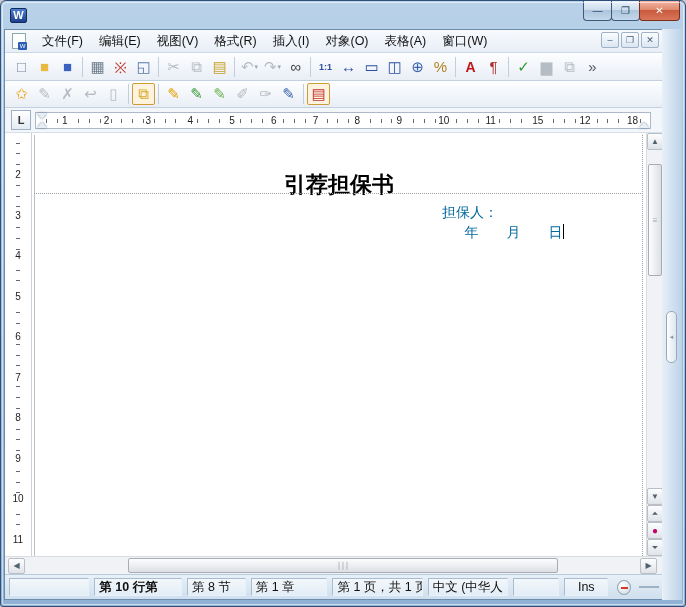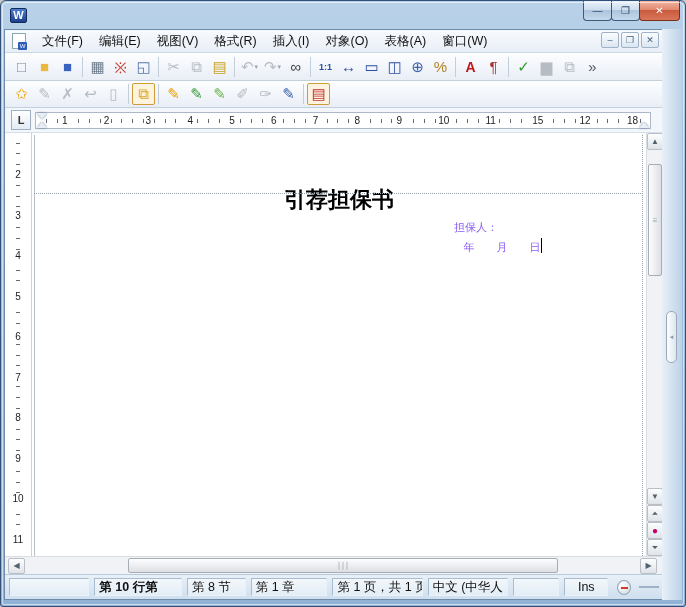--- a/index.html
+++ b/index.html
@@ -75,25 +75,25 @@
   .main{flex:1;display:flex;background:#fff;position:relative;overflow:hidden;}
   .vruler{width:27px;background:#fff;border-right:1px solid #c8d4e0;display:flex;flex-direction:column;
     justify-content:space-between;align-items:center;padding:36px 0 10px 0;
     background-image:repeating-linear-gradient(180deg,transparent 0 9.6px,#667 9.6px 10.6px);
     background-size:4px 100%;background-position:center 0;background-repeat:no-repeat;}
   .vruler .num{font-size:10px;color:#222;background:#fff;padding:1px 0;line-height:10px;}
   .page{flex:1;position:relative;background:#fff;}
   .b-left{position:absolute;left:2px;top:2px;bottom:0;width:0;border-left:1px solid #b9bfc6;}
   .b-right{position:absolute;right:3px;top:2px;bottom:0;width:0;border-left:1px dotted #9aa2ab;}
   .b-top{position:absolute;left:2px;right:3px;top:60px;height:0;border-top:1px dotted #9aa2ab;}
-  .doc-title{margin:54px 10px 0 10px;text-align:center;font-size:22px;font-weight:bold;color:#000;line-height:26px;}
+  .doc-title{margin:39px 10px 0 10px;text-align:center;font-size:22px;font-weight:bold;color:#000;line-height:26px;}
   .doc-body{margin:3px 6px 0 8px;font-size:14.5px;line-height:19.5px;color:#000;text-align:justify;text-indent:2em;}
-  .sig-line{text-align:right;font-size:11px;line-height:20px;color:#8b5cf6;}
+  .sig-line{text-align:right;font-size:14px;line-height:20px;color:#0369a1;}
   .sig-1{padding-right:148px;margin-top:4px;}
-  .sig-2{padding-right:104px;}
+  .sig-2{padding-right:82px;}
   .caret-bar{display:inline-block;width:1.5px;height:15px;background:#000;vertical-align:-2px;animation:blink 1s steps(1) infinite;}
   @keyframes blink{50%{opacity:0;}}
 
   
   .vscroll{width:17px;background:#f0f2f5;border-left:1px solid #d8dde3;display:flex;flex-direction:column;position:relative;}
   .sbtn{height:17px;display:flex;align-items:center;justify-content:center;font-size:8px;color:#51626f;
     background:linear-gradient(180deg,#fdfdfe,#dfe3e8);border:1px solid #b9bfc7;border-radius:2px;margin:0;}
   .vthumb{position:absolute;left:1px;top:31px;width:14px;height:112px;border:1px solid #a7adb5;border-radius:2px;
     background:linear-gradient(90deg,#fdfdfe,#dcdfe4);display:flex;align-items:center;justify-content:center;
     color:#9aa2ab;font-size:8px;letter-spacing:0;}

